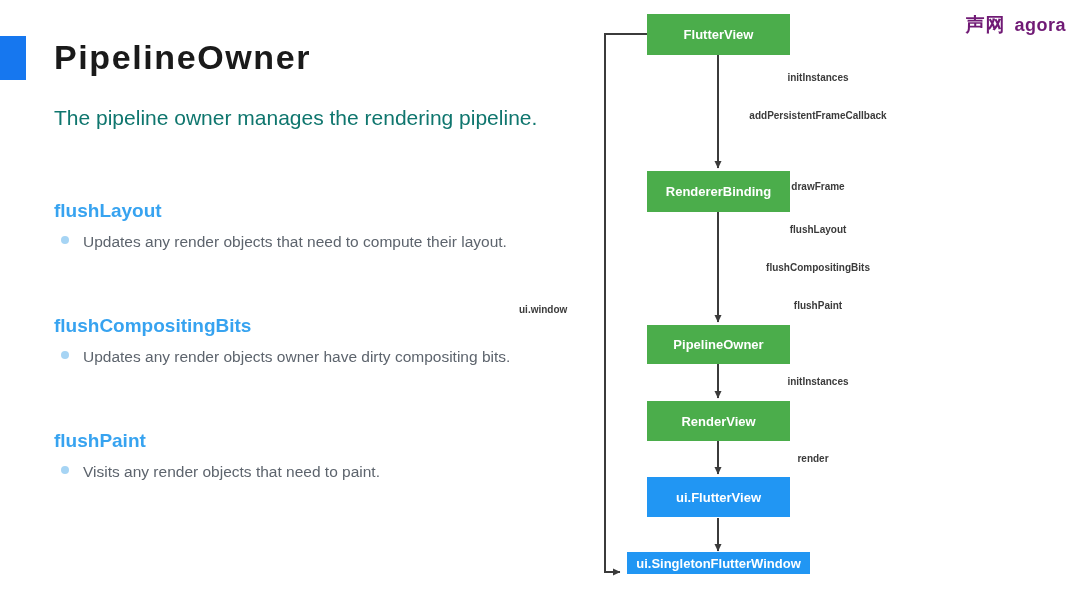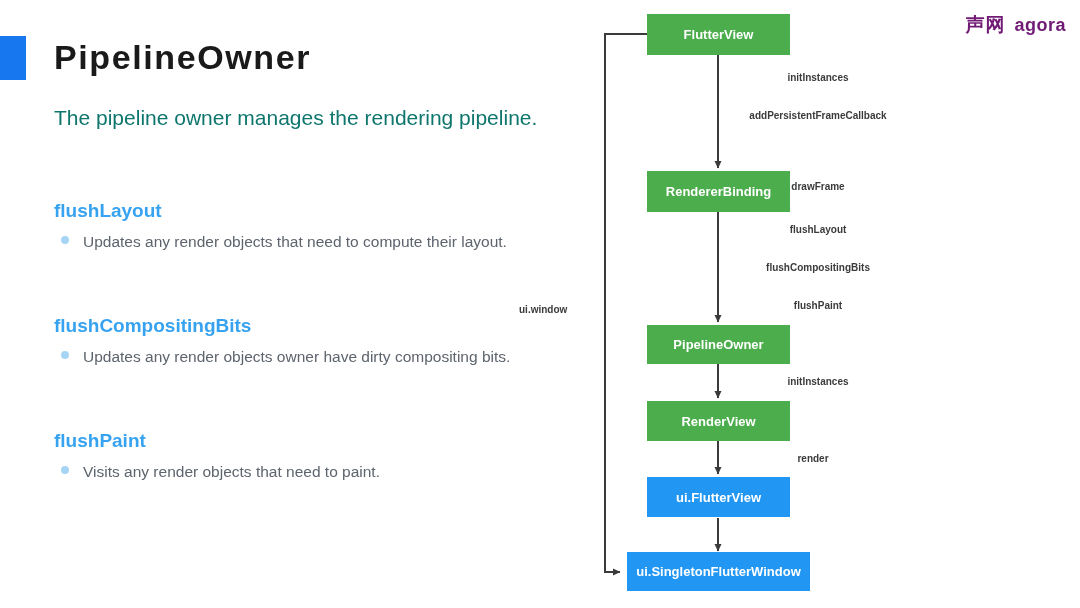--- a/index.html
+++ b/index.html
@@ -155,21 +155,21 @@
     <div class="node green" style="left:647px;top:14px;width:143px;height:41px;">FlutterView</div>
 
     <div class="node green" style="left:647px;top:171px;width:143px;height:41px;">RendererBinding</div>
 
     <div class="node green" style="left:647px;top:325px;width:143px;height:39px;">PipelineOwner</div>
 
     <div class="node green" style="left:647px;top:401px;width:143px;height:40px;">RenderView</div>
 
     <div class="node blue" style="left:647px;top:477px;width:143px;height:40px;">ui.FlutterView</div>
 
-    <div class="node blue" style="left:627px;top:552px;width:183px;height:39px;">ui.SingletonFlutterWindow</div>
+    <div class="node blue" style="left:627px;top:552px;width:183px;height:22px;">ui.SingletonFlutterWindow</div>
 
     <div class="edge-label" style="left:818px;top:72px;">initInstances</div>
     <div class="edge-label" style="left:818px;top:110px;">addPersistentFrameCallback</div>
     <div class="edge-label" style="left:818px;top:148px;margin-top:33px;">drawFrame</div>
     <div class="edge-label" style="left:818px;top:224px;">flushLayout</div>
     <div class="edge-label" style="left:818px;top:262px;">flushCompositingBits</div>
     <div class="edge-label" style="left:818px;top:300px;">flushPaint</div>
     <div class="edge-label" style="left:818px;top:376px;">initInstances</div>
     <div class="edge-label" style="left:813px;top:453px;">render</div>
     <div class="edge-label left" style="left:519px;top:304px;">ui.window</div>

